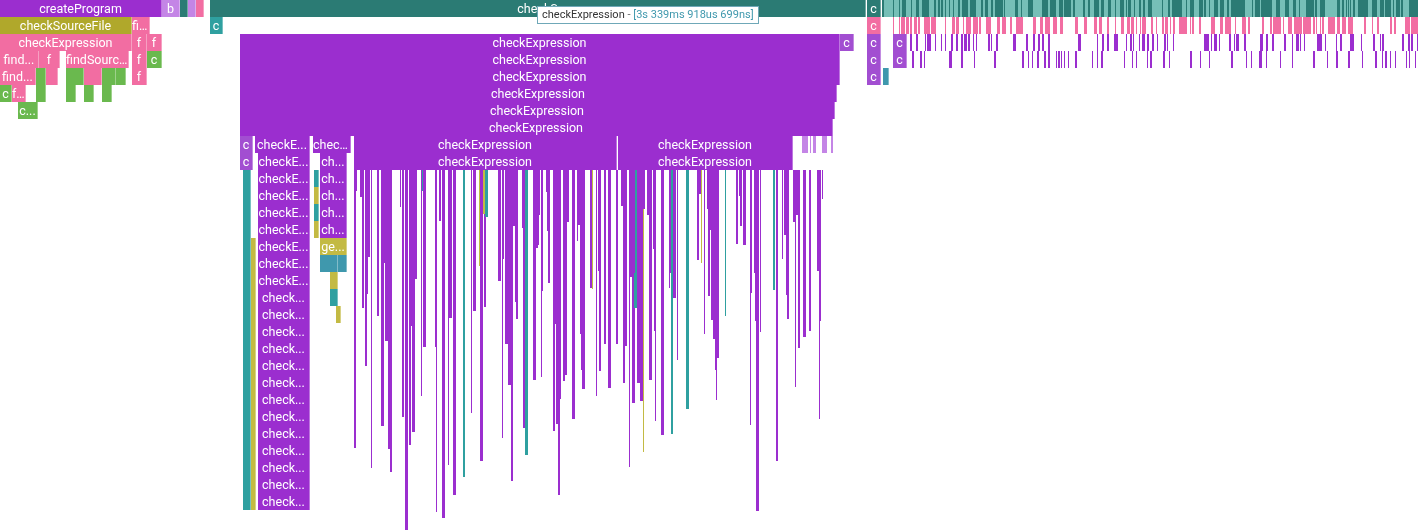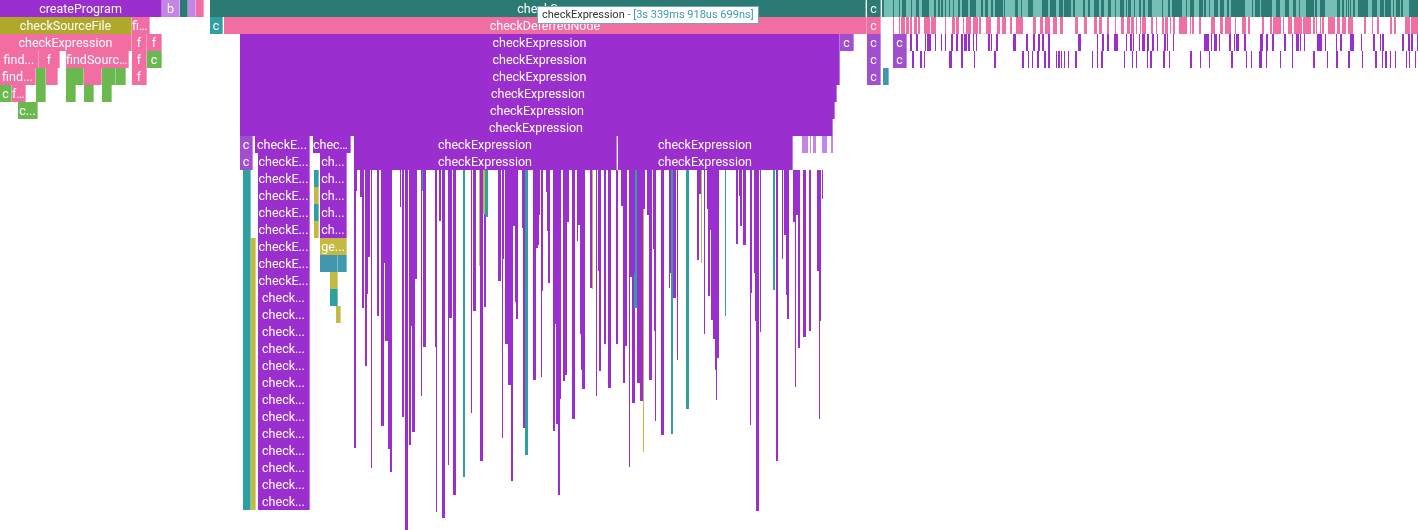--- a/index.html
+++ b/index.html
@@ -252,21 +252,20 @@
       <div class="stripe" style="left: 9.87295px; width: 1.52241px; top: 0px; height: 17px; background: rgb(118, 191, 183);"></div>
       <div class="stripe" style="left: 154.014px; width: 2.8956px; top: 0px; height: 17px; background: rgb(118, 191, 183);"></div>
       <div class="stripe" style="left: 139.781px; width: 1.62711px; top: 0px; height: 17px; background: rgb(118, 191, 183);"></div>
       <div class="stripe" style="left: 199.134px; width: 1.08235px; top: 0px; height: 17px; background: rgb(118, 191, 183);"></div>
       <div class="stripe" style="left: 330.121px; width: 2.27414px; top: 0px; height: 17px; background: rgb(118, 191, 183);"></div>
       <div class="stripe" style="left: 252.714px; width: 2.94508px; top: 0px; height: 17px; background: rgb(118, 191, 183);"></div>
     </div>
     <div class="frame c-olive" style="left: 0px; top: 17px; width: 132px;">checkSourceFile</div>
     <div class="frame c-pink" style="left: 132px; top: 17px; width: 18px;">fin...</div>
     <div class="frame c-cyan" style="left: 210px; top: 17px; width: 13px;">c</div>
-    <div class="frame c-pink" style="left: 224px; top: 17px; width: 643px;">checkDeferredNode</div>
     <div class="frame c-pink" style="left: 867px; top: 17px; width: 14px;">c</div>
     <div class="stripe-container" style="left: 882px; top: 17px; width: 536px; height: 17px; background: rgb(255, 255, 255);">
       <div class="stripe" style="left: 134.426px; width: 2.45062px; top: 0px; height: 17px; background: rgb(242, 109, 162);"></div>
       <div class="stripe" style="left: 449.408px; width: 1.14898px; top: 0px; height: 17px; background: rgb(242, 109, 162);"></div>
       <div class="stripe" style="left: 380.45px; width: 1.06964px; top: 0px; height: 17px; background: rgb(242, 109, 162);"></div>
       <div class="stripe" style="left: 387.599px; width: 1.9077px; top: 0px; height: 17px; background: rgb(242, 109, 162);"></div>
       <div class="stripe" style="left: 449.679px; width: 2.52968px; top: 0px; height: 17px; background: rgb(242, 109, 162);"></div>
       <div class="stripe" style="left: 20.5289px; width: 2.52086px; top: 0px; height: 17px; background: rgb(242, 109, 162);"></div>
       <div class="stripe" style="left: 393.722px; width: 1.10837px; top: 0px; height: 17px; background: rgb(242, 109, 162);"></div>
       <div class="stripe" style="left: 366.175px; width: 1.45274px; top: 0px; height: 17px; background: rgb(242, 109, 162);"></div>

